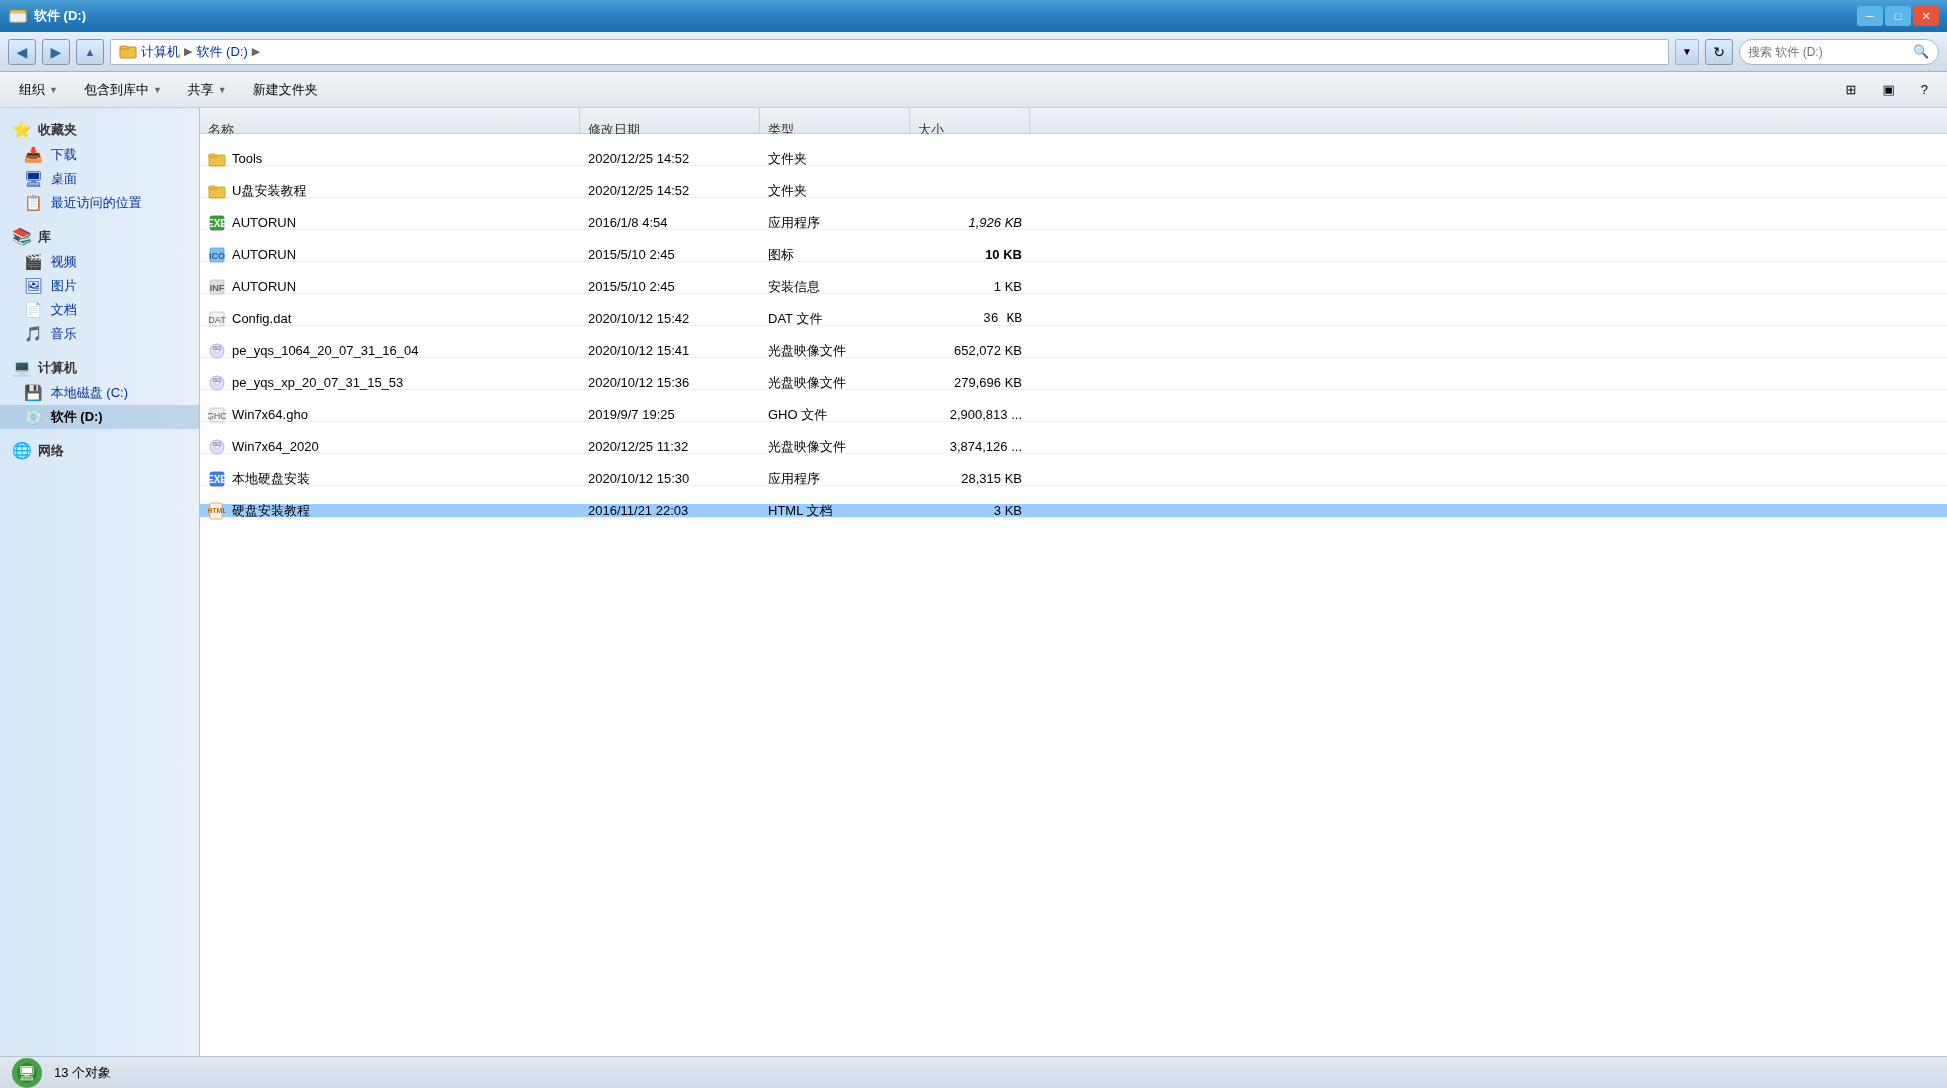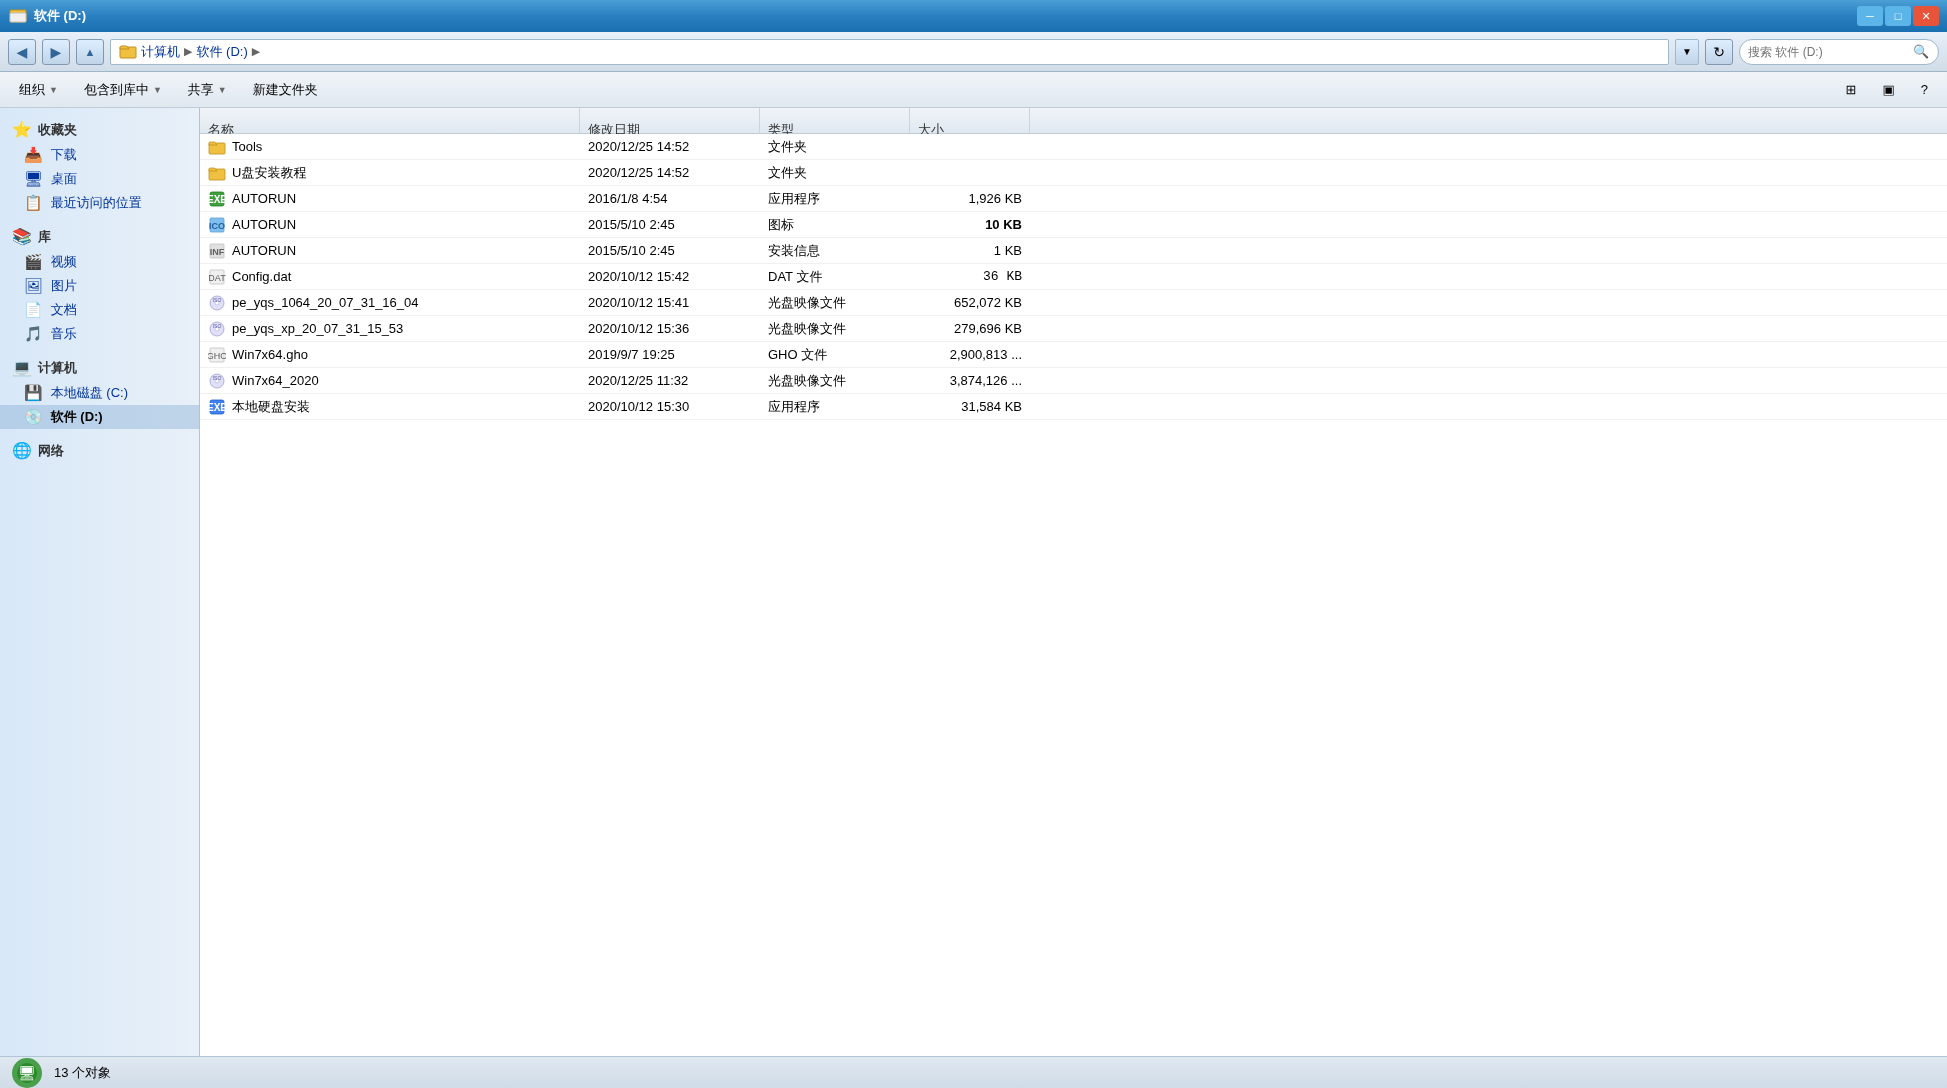--- a/index.html
+++ b/index.html
@@ -237,24 +237,25 @@
 
     
     .file-list {
       flex: 1;
       overflow-y: auto;
       background: white;
     }
     .file-row {
       display: grid;
       grid-template-columns: 380px 180px 150px 120px;
-      height: 26px;
+      height: 14px;
       align-items: center;
       border-bottom: 1px solid #f0f0f0;
       cursor: pointer;
+      margin-top: 18px;
     }
     .file-row.selected { background: #99ccff; }
     .file-cell {
       padding: 0 8px;
       font-size: 13px;
       overflow: hidden;
       white-space: nowrap;
       text-overflow: ellipsis;
       display: flex;
       align-items: center;
@@ -482,21 +483,21 @@
             <span class="file-icon">
               <svg width="18" height="18" viewBox="0 0 18 18">
                 <rect x="2" y="2" width="14" height="14" rx="2" fill="#40a040" stroke="#208020" stroke-width="0.8"></rect>
                 <text x="9" y="13" text-anchor="middle" fill="white" font-size="10" font-weight="bold">EXE</text>
               </svg>
             </span>
             <span>AUTORUN</span>
           </div>
           <div class="file-cell">2016/1/8 4:54</div>
           <div class="file-cell">应用程序</div>
-          <div class="file-cell" style="justify-content: flex-end;">1,926 KB</div>
+          <div class="file-cell" style="justify-content: flex-end; font-style: italic;">1,926 KB</div>
         </div>
         <div class="file-row">
           <div class="file-cell">
             <span class="file-icon">
               <svg width="18" height="18" viewBox="0 0 18 18">
                 <rect x="2" y="2" width="14" height="14" rx="1" fill="#80c0f0" stroke="#60a0d0" stroke-width="0.8"></rect>
                 <text x="9" y="13" text-anchor="middle" fill="#2060a0" font-size="9" font-weight="bold">ICO</text>
               </svg>
             </span>
             <span>AUTORUN</span>
@@ -597,21 +598,35 @@
             <span class="file-icon">
               <svg width="18" height="18" viewBox="0 0 18 18">
                 <rect x="2" y="2" width="14" height="14" rx="2" fill="#4080f0" stroke="#2060d0" stroke-width="0.8"></rect>
                 <text x="9" y="13" text-anchor="middle" fill="white" font-size="10" font-weight="bold">EXE</text>
               </svg>
             </span>
             <span>本地硬盘安装</span>
           </div>
           <div class="file-cell">2020/10/12 15:30</div>
           <div class="file-cell">应用程序</div>
-          <div class="file-cell" style="justify-content: flex-end;">31,584 KB</div>
+          <div class="file-cell" style="justify-content: flex-end;">28,315 KB</div>
+        </div>
+        <div class="file-row selected">
+          <div class="file-cell">
+            <span class="file-icon">
+              <svg width="18" height="18" viewBox="0 0 18 18">
+                <rect x="2" y="1" width="12" height="16" rx="1" fill="#fff4e0" stroke="#d0a060" stroke-width="0.8"></rect>
+                <text x="9" y="11" text-anchor="middle" fill="#c06000" font-size="7" font-weight="bold">HTML</text>
+              </svg>
+            </span>
+            <span>硬盘安装教程</span>
+          </div>
+          <div class="file-cell">2016/11/21 22:03</div>
+          <div class="file-cell">HTML 文档</div>
+          <div class="file-cell" style="justify-content: flex-end;">3 KB</div>
         </div>
       </div>
 
   </div>
 </div>
 
 <div class="statusbar">
   <div class="statusbar-icon">
     <svg width="22" height="22" viewBox="0 0 22 22">
       <circle cx="11" cy="11" r="10" fill="#2a8a2a"></circle>

